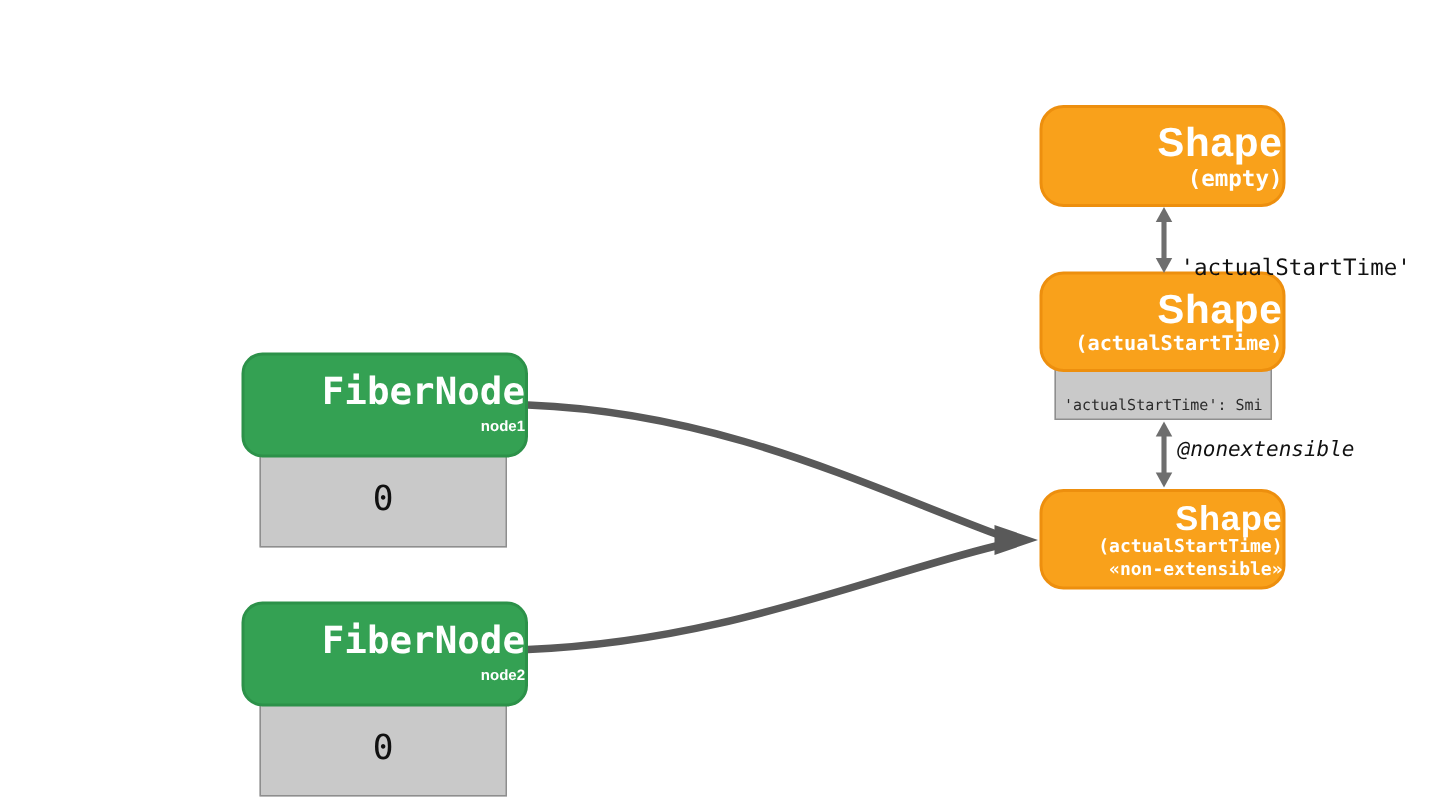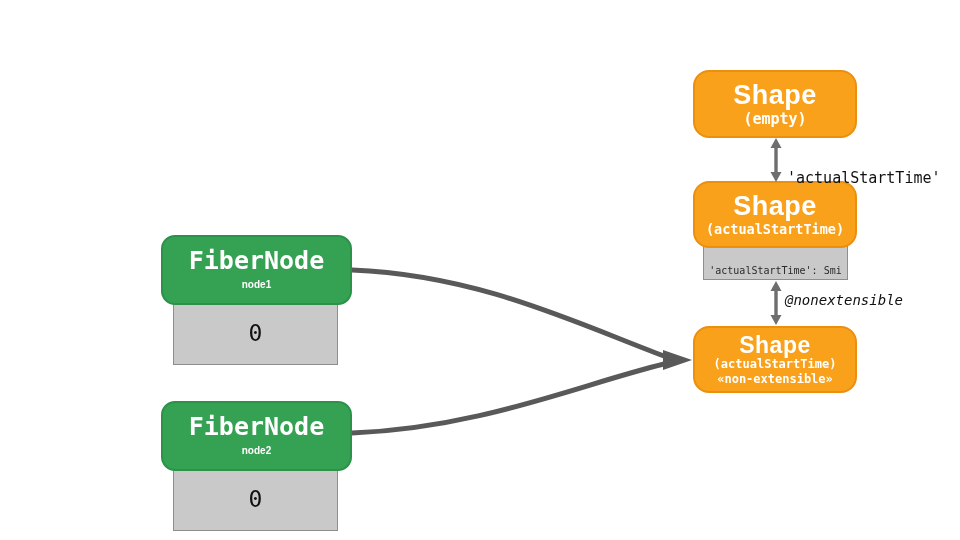--- a/index.html
+++ b/index.html
@@ -17,21 +17,21 @@
     position: absolute;
     left: 693px;
     width: 164px;
     height: 67px;
     background: var(--shape-fill, #F9A11B);
     border: 2px solid var(--shape-border, #ED8F0E);
     border-radius: 16px;
     box-sizing: border-box;
     display: flex;
     flex-direction: column;
-    align-items: center;
+    align-items: flex-end;
     justify-content: center;
     color: var(--text-light, #fff);
     z-index: 2;
   }
   .shape-title {
     font-weight: bold;
     font-size: 27px;
     line-height: 29px;
     letter-spacing: 0.5px;
   }
@@ -70,21 +70,21 @@
     position: absolute;
     left: 161px;
     width: 191px;
     height: 70px;
     background: var(--fiber-fill, #34A153);
     border: 2px solid var(--fiber-border, #2C9149);
     border-radius: 14px;
     box-sizing: border-box;
     display: flex;
     flex-direction: column;
-    align-items: center;
+    align-items: flex-end;
     justify-content: center;
     color: var(--text-light, #fff);
     z-index: 2;
   }
   .fiber-title {
     font-family: "DejaVu Sans Mono", monospace;
     font-weight: bold;
     font-size: 25px;
     line-height: 28px;
   }

